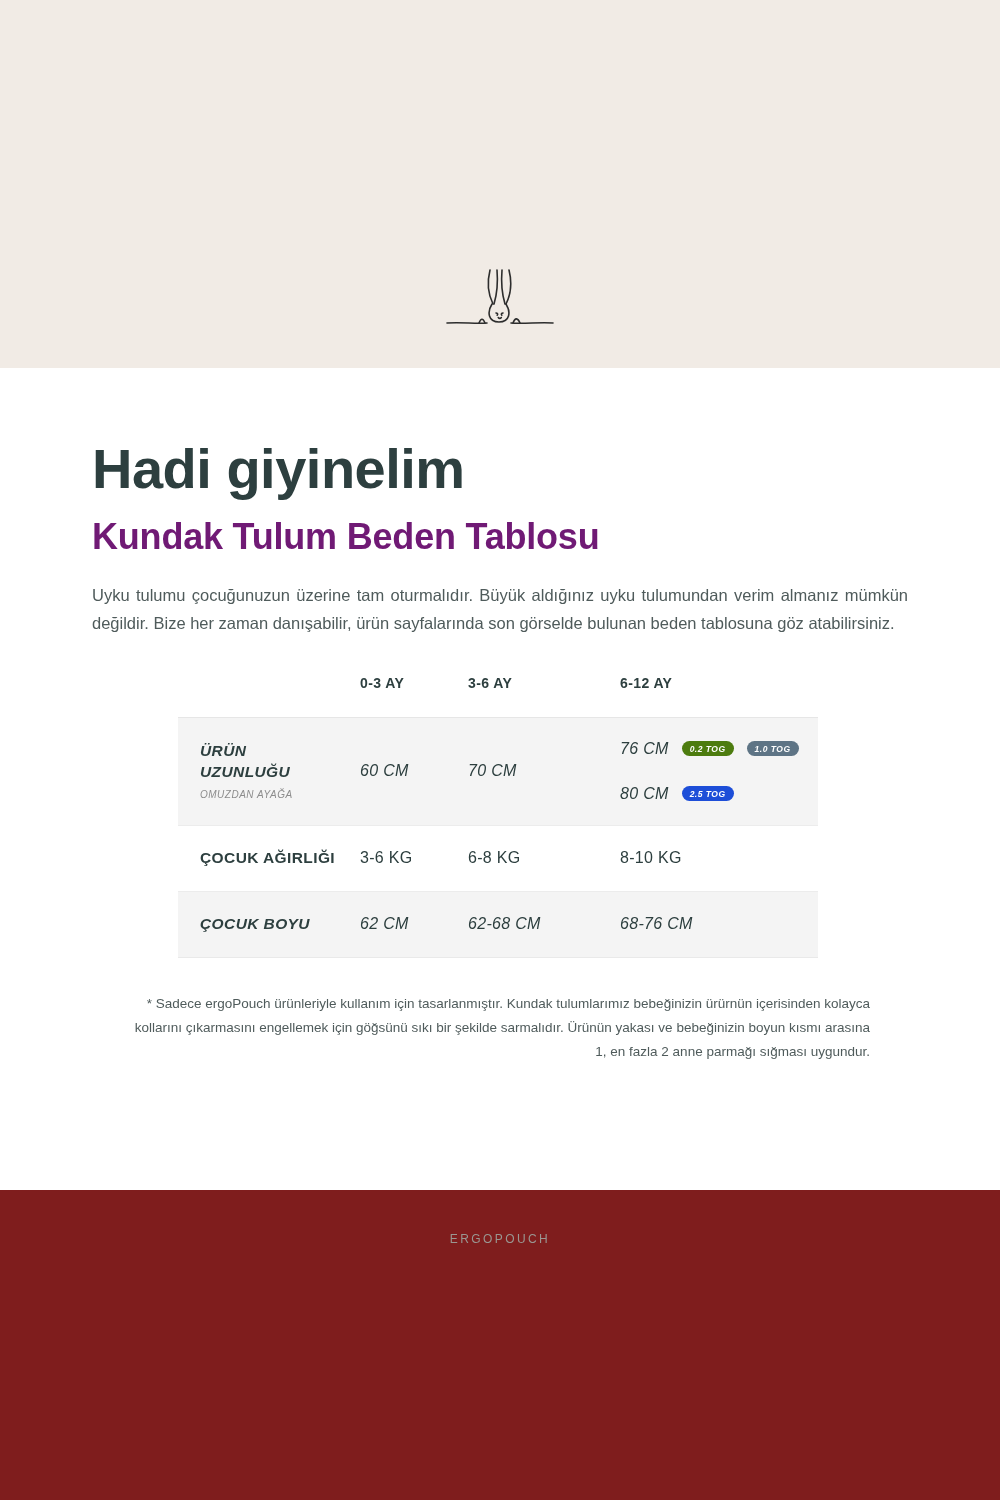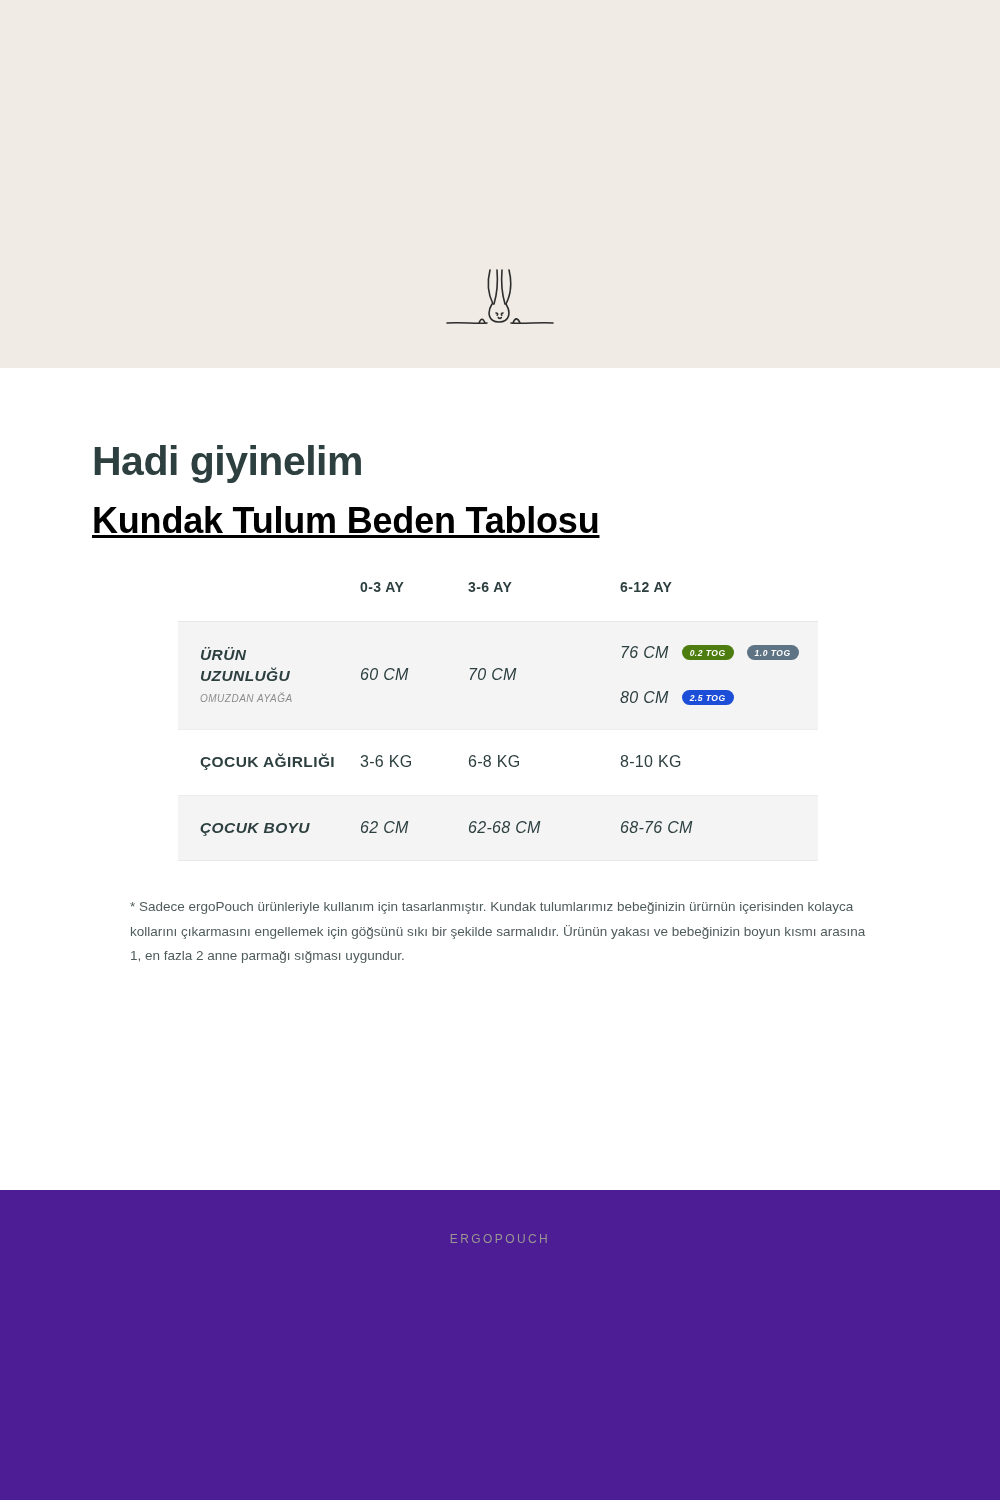--- a/index.html
+++ b/index.html
@@ -25,36 +25,35 @@
     padding-bottom: 18px;
   }
   .logo-wrap { width: 130px; height: 90px; }
   
   .content {
     background: #ffffff;
     padding: 0 92px;
     height: 822px;
   }
   .title {
-    font-size: 41px;
+    font-size: 56px;
     font-weight: bold;
     color: #2d3f3f;
     letter-spacing: -0.5px;
     margin: 0;
     padding-top: 72px;
     line-height: 1.05;
   }
   .subtitle {
     font-size: 36px;
     font-weight: bold;
-    color: #000000;
+    color: #701a75;
     margin: 18px 0 0 0;
     letter-spacing: -0.2px;
     line-height: 1.1;
-    text-decoration: underline;
   }
   .intro {
     margin: 26px 0 0 0;
     font-size: 16.5px;
     line-height: 1.65;
     color: #4f5b5b;
     text-align: justify;
     max-width: 820px;
   }
   
@@ -125,28 +124,28 @@
     line-height: 1;
   }
   .pill.blue-light { background: #4d7c0f; }
   .pill.blue-dark { background: #5e7485; }
   .pill.tan { background: #1d4ed8; }
 
   
   .footnote {
     margin: 34px auto 0 auto;
     width: 740px;
-    text-align: left;
+    text-align: right;
     font-size: 13.5px;
     line-height: 1.8;
     color: #4f5b5b;
   }
   
   .bottom {
-    background: #4c1d95;
+    background: #7f1d1d;
     height: 310px;
     padding-top: 42px;
     text-align: center;
   }
   .brand {
     font-size: 12px;
     letter-spacing: 2.4px;
     color: #9a9691;
   }
 </style>
@@ -177,20 +176,21 @@
           <path d="M44 63 C46 58 48 58 50 63"></path>
           <path d="M78 63 C80 57 83 58 85 63"></path>
         </g>
       </svg>
     </div>
   </div>
 
   <div class="content">
     <h1 class="title">Hadi giyinelim</h1>
     <h2 class="subtitle">Kundak Tulum Beden Tablosu</h2>
+    <p class="intro">Uyku tulumu çocuğunuzun üzerine tam oturmalıdır. Büyük aldığınız uyku tulumundan verim almanız mümkün değildir. Bize her zaman danışabilir, ürün sayfalarında son görselde bulunan beden tablosuna göz atabilirsiniz.</p>
 
     <table class="sizechart">
       <thead>
         <tr>
           <th class="lbl"></th>
           <th class="c1">0-3 AY</th>
           <th class="c2">3-6 AY</th>
           <th class="c3">6-12 AY</th>
         </tr>
       </thead>

